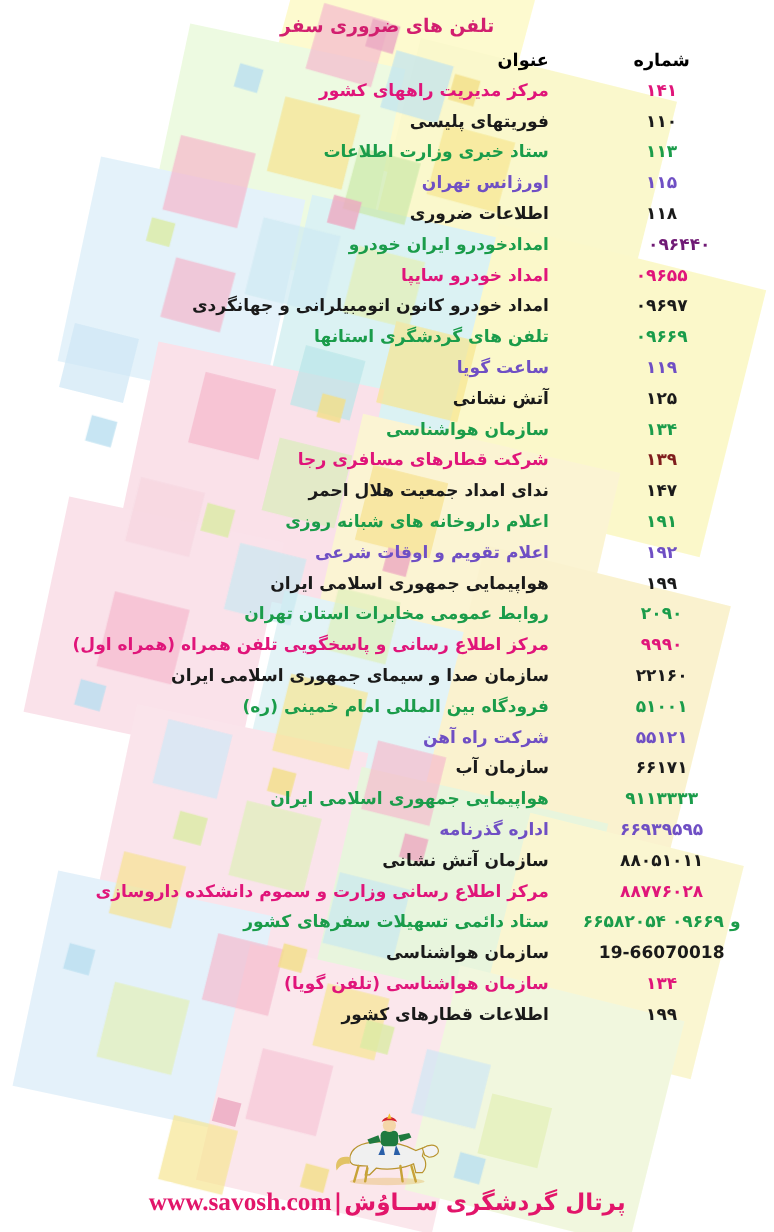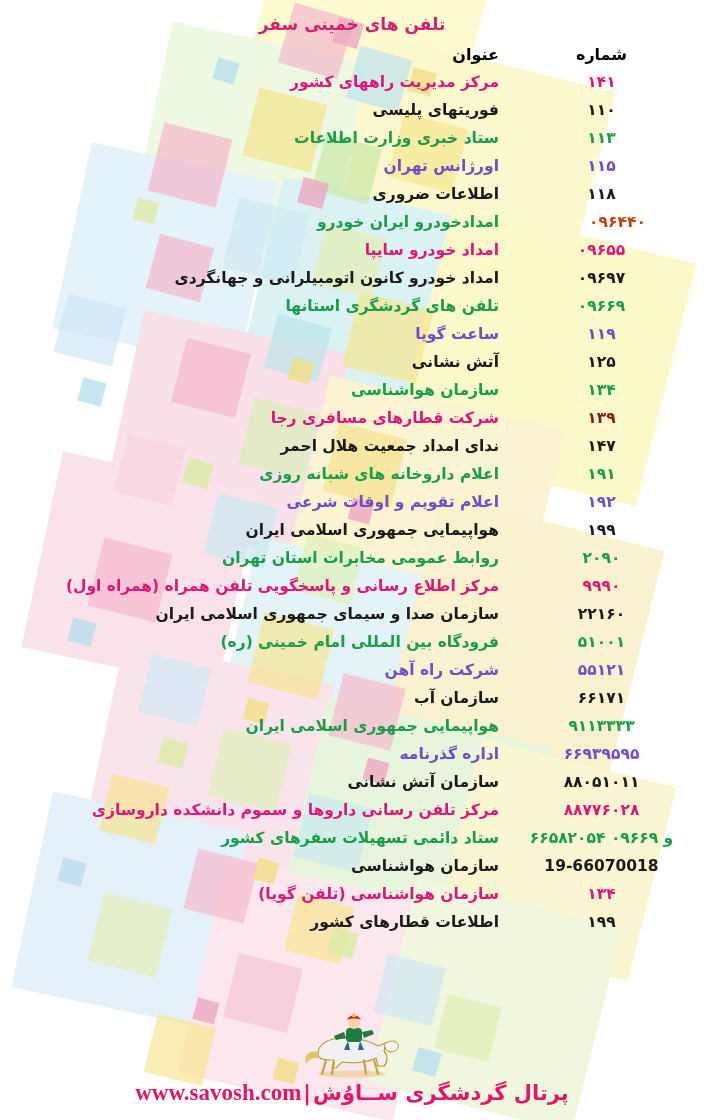--- a/index.html
+++ b/index.html
@@ -154,21 +154,21 @@
       <rect x="330" y="930" width="26" height="26" transform="rotate(15 343 943)" fill="#dbeca4"></rect>
       <rect x="195" y="1000" width="22" height="22" transform="rotate(15 206 1011)" fill="#eda8c1"></rect>
       <rect x="415" y="1050" width="24" height="24" transform="rotate(15 427 1062)" fill="#b9dff0"></rect>
       <rect x="275" y="1060" width="22" height="22" transform="rotate(15 286 1071)" fill="#f3df88"></rect>
     </g>
   </svg>
 </div>
 
 <div id="content">
 
-  <div class="page-title">تلفن های خمینی سفر</div>
+  <div class="page-title">تلفن های ضروری سفر</div>
 
   <table class="phones">
     <thead>
       <tr>
         <th class="h-num">شماره</th>
         <th class="h-title">عنوان</th>
       </tr>
     </thead>
     <tbody id="rows-body">
         <tr>
@@ -185,21 +185,21 @@
         </tr>
         <tr>
           <td class="num" style="color: rgb(111, 79, 196);">۱۱۵</td>
           <td class="title" style="color: rgb(111, 79, 196);">اورژانس تهران</td>
         </tr>
         <tr>
           <td class="num" style="color: rgb(26, 26, 26);">۱۱۸</td>
           <td class="title" style="color: rgb(26, 26, 26);">اطلاعات ضروری</td>
         </tr>
         <tr>
-          <td class="num" style="color: #c2410c; padding-left: 32px;">۰۹۶۴۴۰</td>
+          <td class="num" style="color: #701a75; padding-left: 32px;">۰۹۶۴۴۰</td>
           <td class="title" style="color: rgb(26, 156, 74);">امدادخودرو ایران خودرو</td>
         </tr>
         <tr>
           <td class="num" style="color: rgb(224, 21, 122);">۰۹۶۵۵</td>
           <td class="title" style="color: rgb(224, 21, 122);">امداد خودرو سایپا</td>
         </tr>
         <tr>
           <td class="num" style="color: rgb(26, 26, 26);">۰۹۶۹۷</td>
           <td class="title" style="color: rgb(26, 26, 26);">امداد خودرو کانون اتومبیلرانی و جهانگردی</td>
         </tr>
@@ -270,21 +270,21 @@
         <tr>
           <td class="num" style="color: rgb(111, 79, 196);">۶۶۹۳۹۵۹۵</td>
           <td class="title" style="color: rgb(111, 79, 196);">اداره گذرنامه</td>
         </tr>
         <tr>
           <td class="num" style="color: rgb(26, 26, 26);">۸۸۰۵۱۰۱۱</td>
           <td class="title" style="color: rgb(26, 26, 26);">سازمان آتش نشانی</td>
         </tr>
         <tr>
           <td class="num" style="color: rgb(224, 21, 122);">۸۸۷۷۶۰۲۸</td>
-          <td class="title" style="color: rgb(224, 21, 122);">مرکز تلفن رسانی داروها و سموم دانشکده داروسازی</td>
+          <td class="title" style="color: rgb(224, 21, 122);">مرکز اطلاع رسانی وزارت و سموم دانشکده داروسازی</td>
         </tr>
         <tr>
           <td class="num" style="color: rgb(26, 156, 74);">۶۶۵۸۲۰۵۴ و ۰۹۶۶۹</td>
           <td class="title" style="color: rgb(26, 156, 74);">ستاد دائمی تسهیلات سفرهای کشور</td>
         </tr>
         <tr>
           <td class="num" style="color: rgb(26, 26, 26);">19-66070018</td>
           <td class="title" style="color: rgb(26, 26, 26);">سازمان هواشناسی</td>
         </tr>
         <tr>

